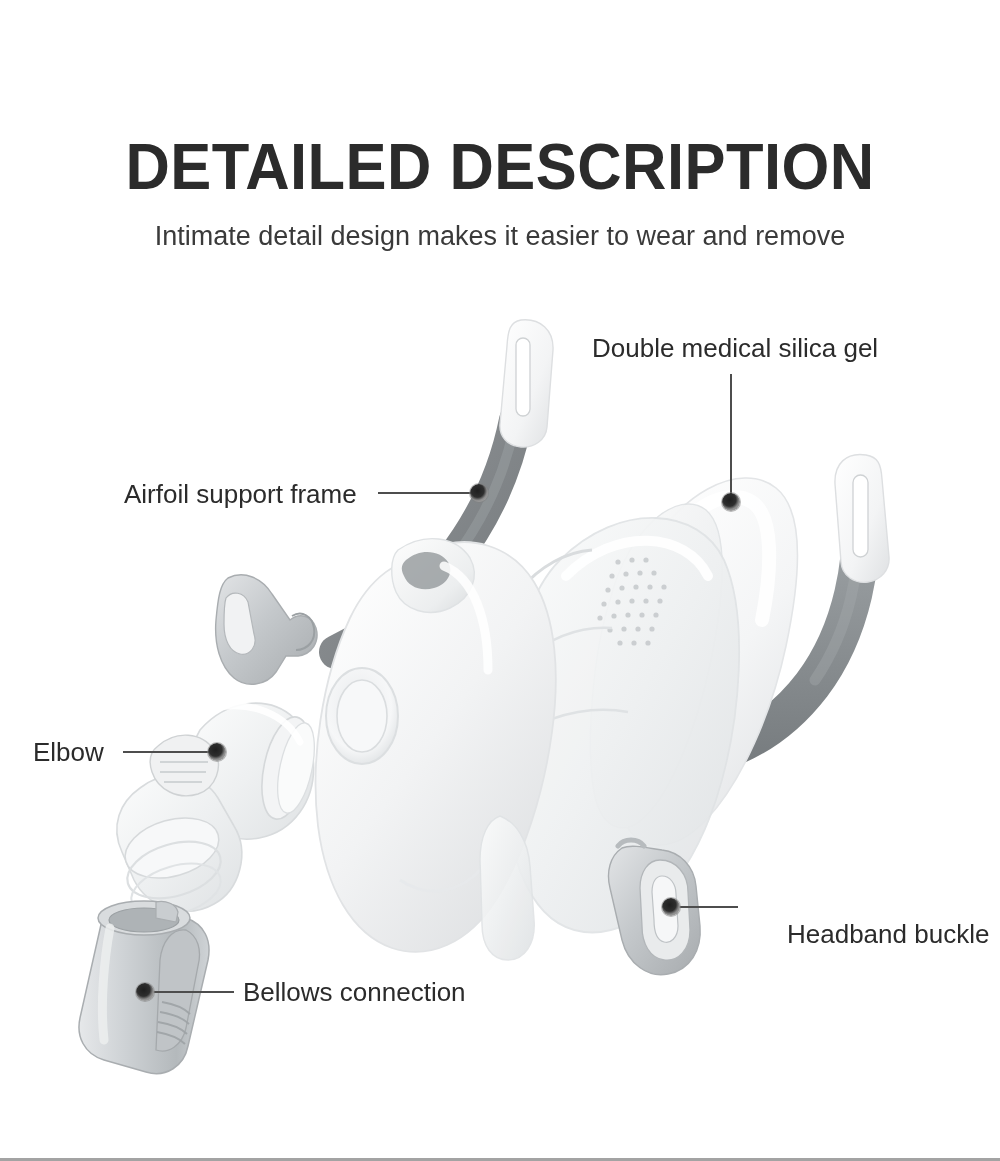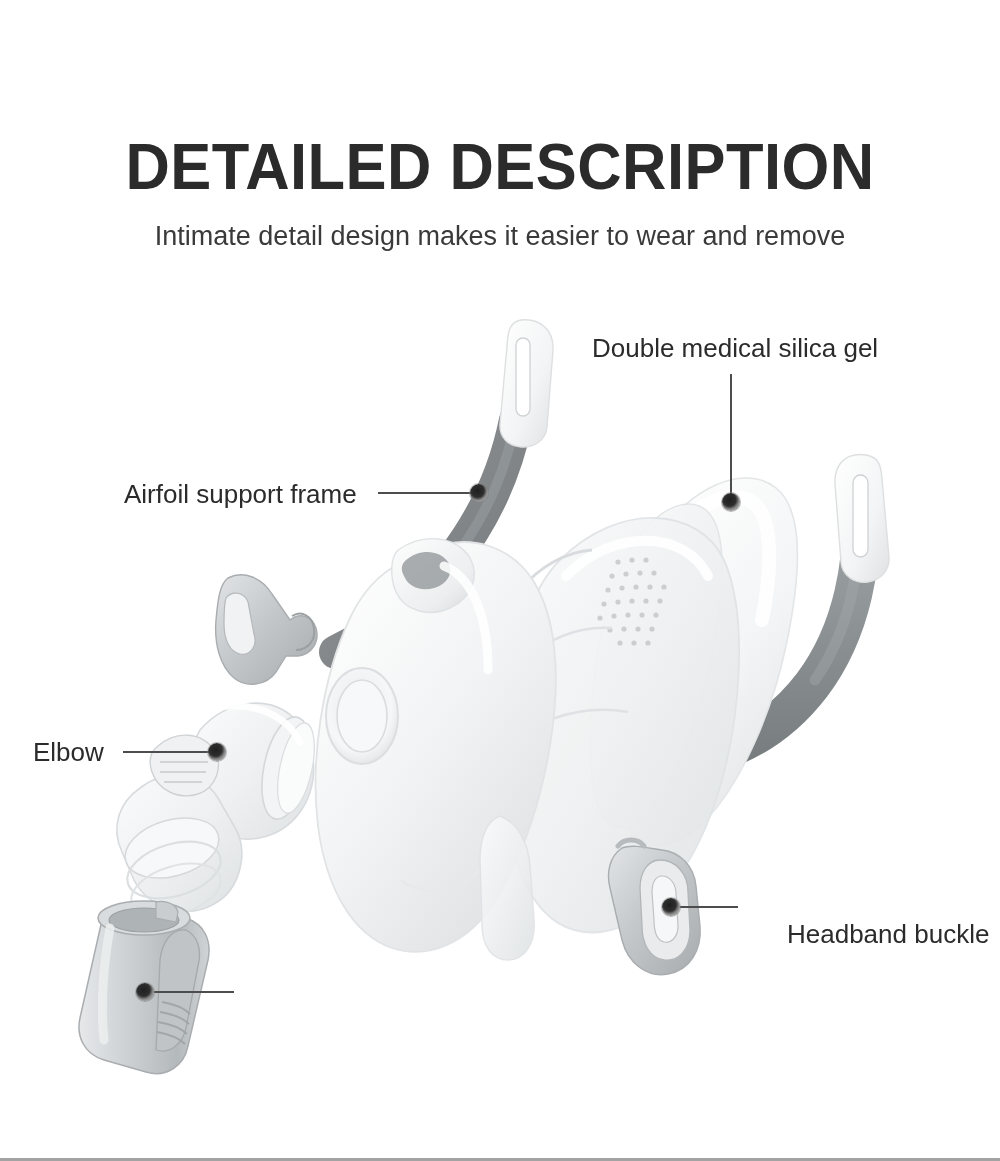--- a/index.html
+++ b/index.html
@@ -306,16 +306,17 @@
   <div class="dot dot-airfoil"></div>
 
   <div class="callout lbl-elbow">Elbow</div>
   <div class="leader leader-h ld-elbow"></div>
   <div class="dot dot-elbow"></div>
 
   <div class="callout lbl-buckle">Headband buckle</div>
   <div class="leader leader-h ld-buckle"></div>
   <div class="dot dot-buckle"></div>
 
+  <div class="callout lbl-bellows">Bellows connection</div>
   <div class="leader leader-h ld-bellows"></div>
   <div class="dot dot-bellows"></div>
 
 </div>
 
 </body></html>

